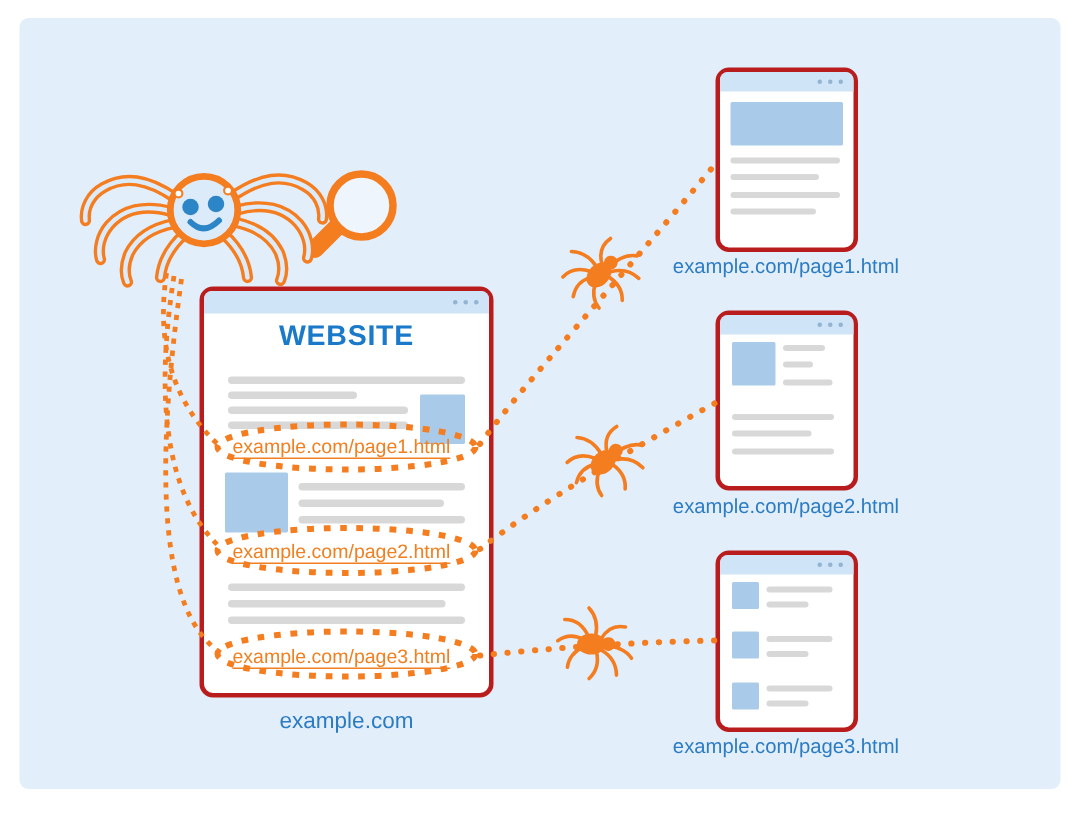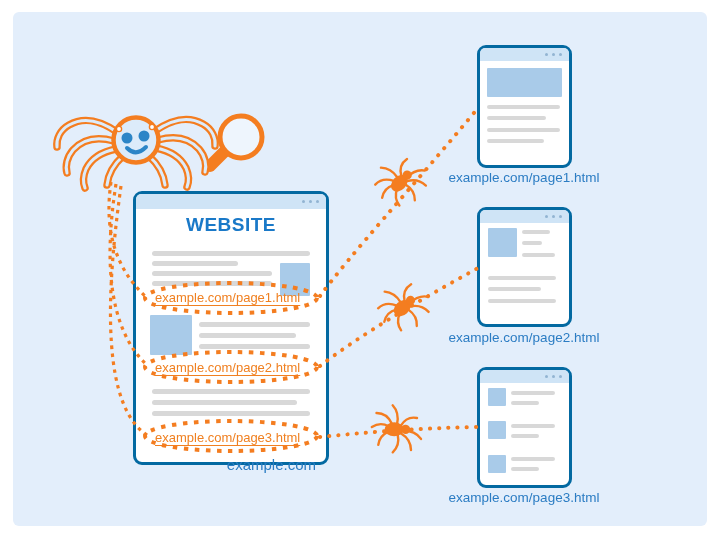--- a/index.html
+++ b/index.html
@@ -1,20 +1,20 @@
 <!DOCTYPE html>
 <html><head>
 <meta charset="utf-8">
 <style>
   html,body{margin:0;padding:0;background:#fff;}
   .stage{position:relative;width:720px;height:544px;background:#ffffff;
          font-family:"Liberation Sans",sans-serif;overflow:hidden;}
   .panel{position:absolute;left:13px;top:12px;width:694px;height:514px;
          background:#e3eefb;border-radius:6px;}
-  .window{position:absolute;background:#ffffff;border:3px solid #0369a1;
+  .window{position:absolute;background:#ffffff;border:3px solid #b91c1c;
           border-radius:9px;box-sizing:border-box;}
   .titlebar{position:absolute;left:0;top:0;right:0;background:#cfe4f6;
             border-radius:5px 5px 0 0;}
   .titlebar .dots{position:absolute;right:7px;top:50%;margin-top:-2px;display:flex;gap:4px;}
   .titlebar .dots i{width:3px;height:3px;border-radius:50%;background:#92b4d2;display:block;}
   .bar{position:absolute;background:#d8d8d8;border-radius:2.5px;height:5px;}
   .bar.s{height:4px;}
   .ph-img{position:absolute;background:#a9cbe9;border-radius:1px;}
   .link{position:absolute;color:#f08021;font-size:13px;white-space:nowrap;
         text-decoration:underline;text-decoration-thickness:1px;text-underline-offset:3px;}
@@ -48,21 +48,21 @@
     <div class="ph-img" style="left:14px;top:121px;width:42px;height:40px;"></div>
     <div class="bar" style="left:63px;top:128px;width:111px;"></div>
     <div class="bar" style="left:63px;top:139px;width:97px;"></div>
     <div class="bar" style="left:63px;top:150px;width:111px;"></div>
     <div class="link" style="left:19px;top:166px;">example.com/page2.html</div>
     <div class="bar" style="left:16px;top:195px;width:158px;"></div>
     <div class="bar" style="left:16px;top:206px;width:145px;"></div>
     <div class="bar" style="left:16px;top:217px;width:158px;"></div>
     <div class="link" style="left:19px;top:236px;">example.com/page3.html</div>
   </div>
-  <div class="caption big" style="left:146px;top:456px;width:170px;text-align:right;">example.com</div>
+  <div class="caption big" style="left:146px;top:472px;width:170px;">example.com</div>
 
   <div class="window" style="left:477px;top:45px;width:95px;height:123px;">
     <div class="titlebar" style="height:13px;">
       <span class="dots">
           <i></i>
           <i></i>
           <i></i>
         </span>
     </div>
     <div class="ph-img" style="left:7px;top:20px;width:75px;height:29px;"></div>

